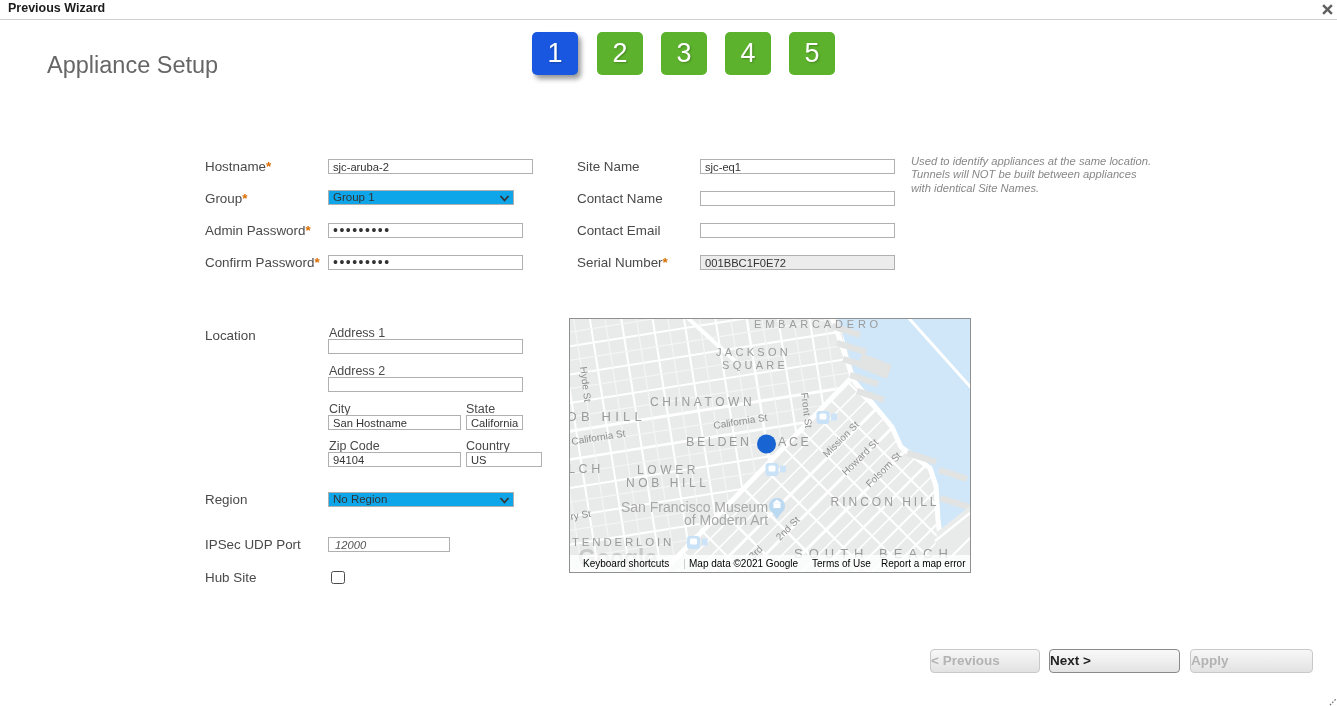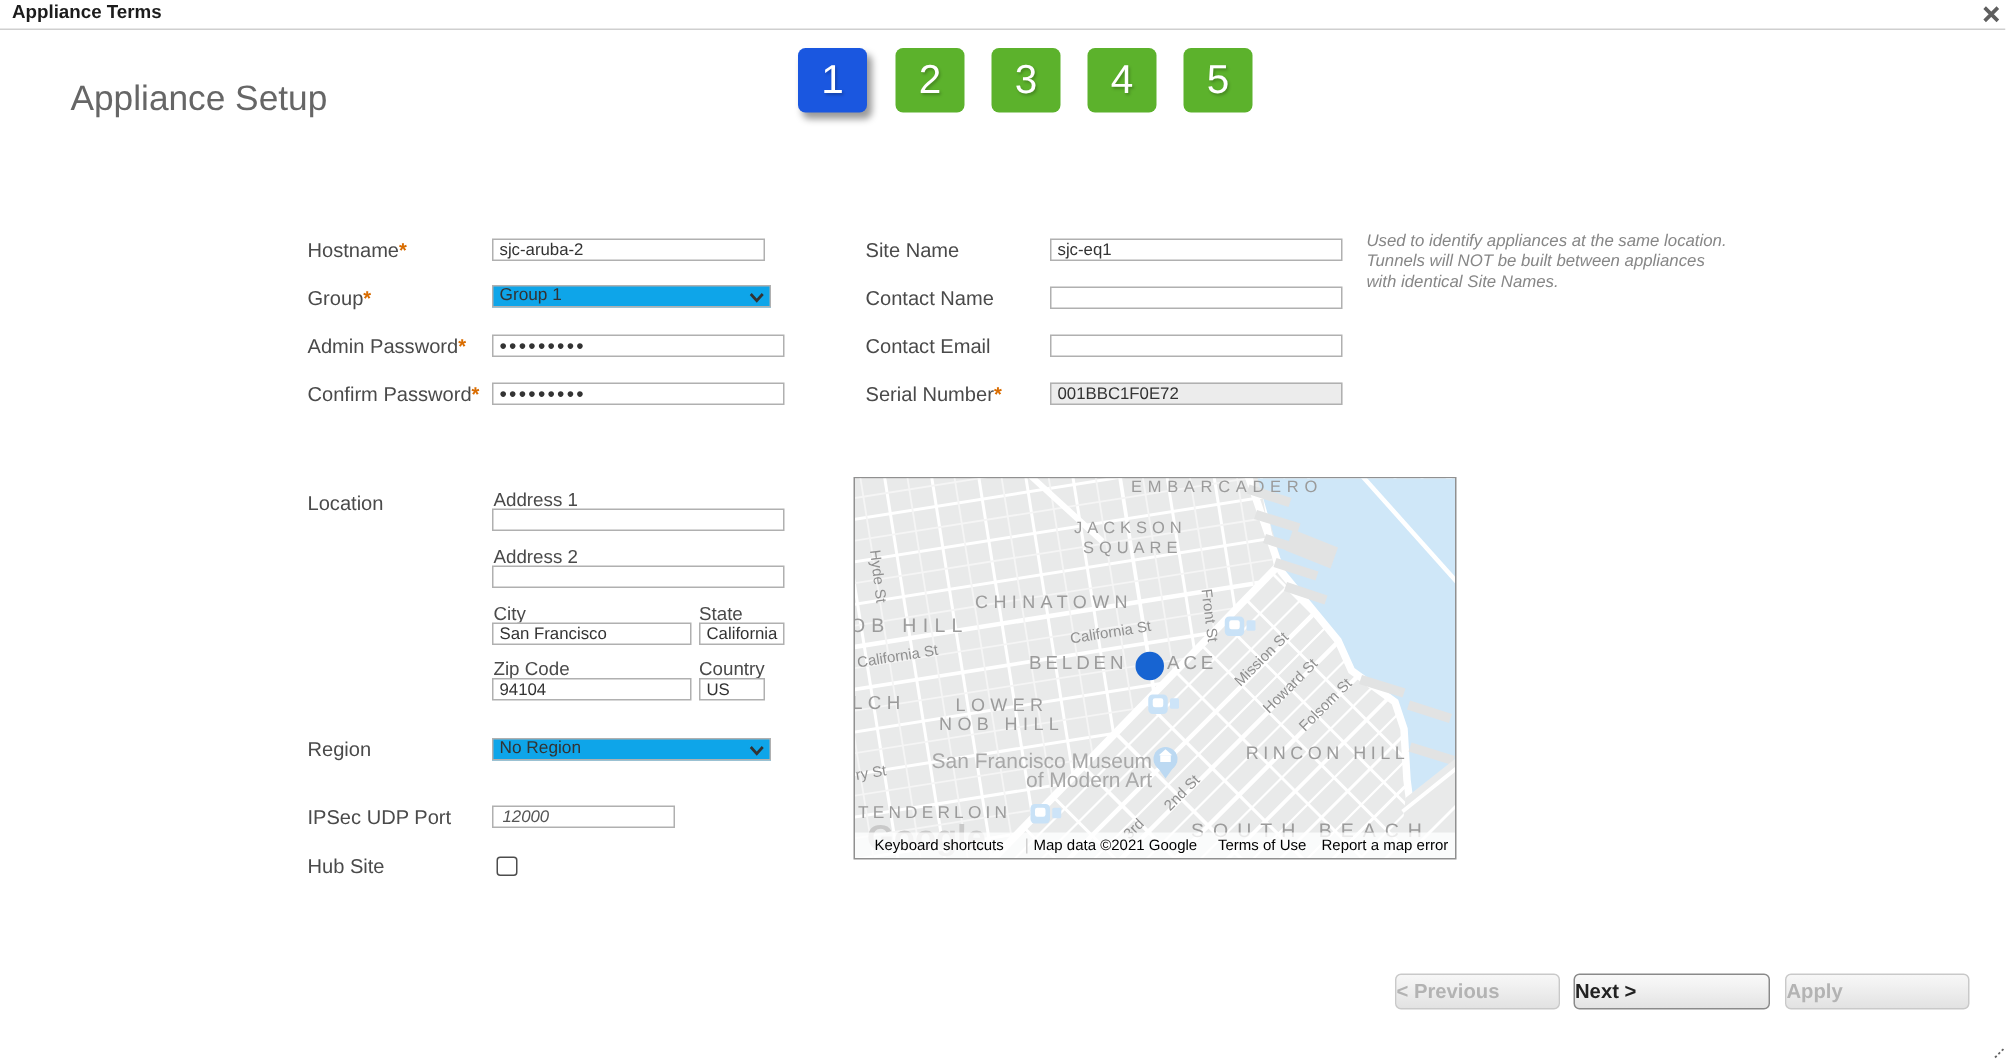--- a/index.html
+++ b/index.html
@@ -37,34 +37,34 @@
 .btn.on { border-color:#8a8a8a; color:#222;
   background:linear-gradient(#f9f9f9, #efefef 50%, #e3e3e3); }
 #grip { position:absolute; right:0px; bottom:0px; }
 #map { position:absolute; left:569px; top:318px; width:402px; height:255px;
   border:1px solid #909090; }
 </style>
 </head>
 <body>
 <div id="page">
   <div id="hdr">
-      <span class="t">Appliance Terms</span>
+      <span class="t">Previous Wizard</span>
     <svg id="closex" viewBox="0 0 10 10">
         <path d="M1 1 L9 9 M9 1 L1 9" stroke="#5f5f5f" stroke-width="2.2"></path>
       </svg>
   </div>
   <div id="title">Appliance Setup</div>
   <div class="step blue" style="left:532px;">1</div>
   <div class="step green" style="left:597px;">2</div>
   <div class="step green" style="left:661px;">3</div>
   <div class="step green" style="left:725px;">4</div>
   <div class="step green" style="left:789px;">5</div>
 
   <div class="lbl" style="left:205px; top:159px;">Hostname<span class="req">*</span></div>
-  <div class="inp" style="left:328px; top:159px; width:182px;">sjc-aruba-2</div>
+  <div class="inp" style="left:328px; top:159px; width:205px;">sjc-aruba-2</div>
   <div class="lbl" style="left:577px; top:159px;">Site Name</div>
   <div class="inp" style="left:700px; top:159px; width:195px;">sjc-eq1</div>
   <div class="note">Used to identify appliances at the same location.<br>Tunnels will NOT be built between appliances<br>with identical Site Names.</div>
   <div class="lbl" style="left:205px; top:191px;">Group<span class="req">*</span></div>
   <div class="sel" style="left:328px; top:190px; width:186px;">Group 1
     <svg width="11" height="11" viewBox="0 0 11 11">
         <path d="M1.5 3 L5.5 7.5 L9.5 3" fill="none" stroke="#333" stroke-width="1.8"></path>
       </svg>
   </div>
   <div class="lbl" style="left:577px; top:191px;">Contact Name</div>
@@ -77,27 +77,27 @@
   <div class="inp dots" style="left:328px; top:255px; width:195px;">•••••••••</div>
   <div class="lbl" style="left:577px; top:255px;">Serial Number<span class="req">*</span></div>
   <div class="inp ro" style="left:700px; top:255px; width:195px;">001BBC1F0E72</div>
 
   <div class="lbl" style="left:205px; top:328px;">Location</div>
   <div class="slbl" style="left:329px; top:327px;">Address 1</div>
   <div class="inp" style="left:328px; top:339px; width:195px;"></div>
   <div class="slbl" style="left:329px; top:365px;">Address 2</div>
   <div class="inp" style="left:328px; top:377px; width:195px;"></div>
   <div class="slbl" style="left:329px; top:403px;">City</div>
-  <div class="inp" style="left:328px; top:415px; width:133px;">San Francisco</div>
+  <div class="inp" style="left:328px; top:415px; width:133px;">San Hostname</div>
   <div class="slbl" style="left:466px; top:403px;">State</div>
   <div class="inp" style="left:466px; top:415px; width:57px;">California</div>
   <div class="slbl" style="left:329px; top:440px;">Zip Code</div>
   <div class="inp" style="left:328px; top:452px; width:133px;">94104</div>
   <div class="slbl" style="left:466px; top:440px;">Country</div>
-  <div class="inp" style="left:466px; top:452px; width:44px;">US</div>
+  <div class="inp" style="left:466px; top:452px; width:76px;">US</div>
 
   <div class="lbl" style="left:205px; top:492px;">Region</div>
   <div class="sel" style="left:328px; top:492px; width:186px;">No Region
     <svg width="11" height="11" viewBox="0 0 11 11">
         <path d="M1.5 3 L5.5 7.5 L9.5 3" fill="none" stroke="#333" stroke-width="1.8"></path>
       </svg>
   </div>
   <div class="lbl" style="left:205px; top:537px;">IPSec UDP Port</div>
   <div class="inp ph" style="left:328px; top:537px; width:122px;">12000</div>
   <div class="lbl" style="left:205px; top:570px;">Hub Site</div>

